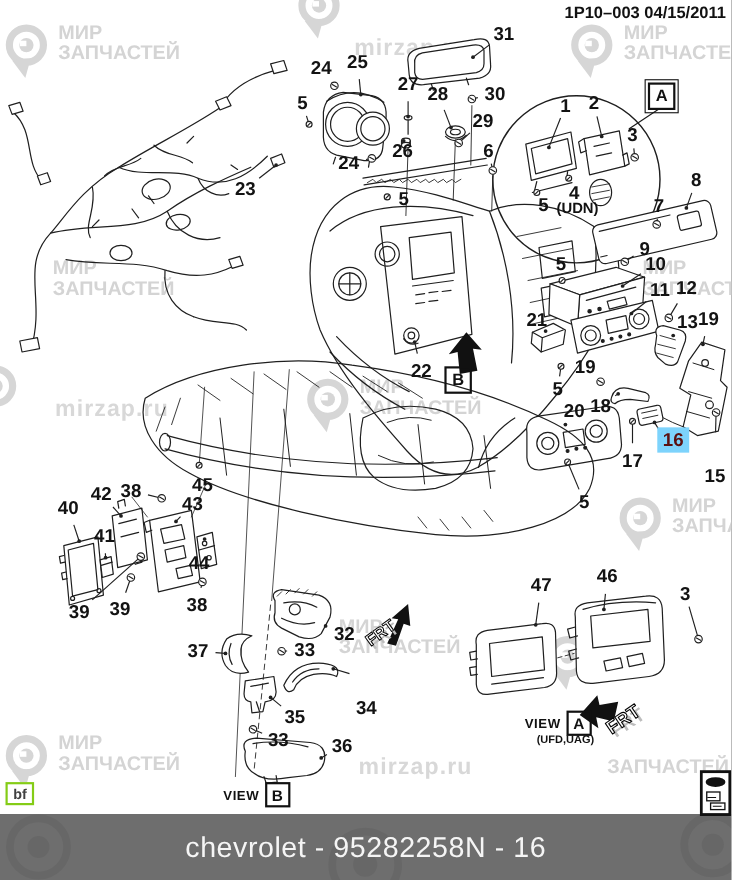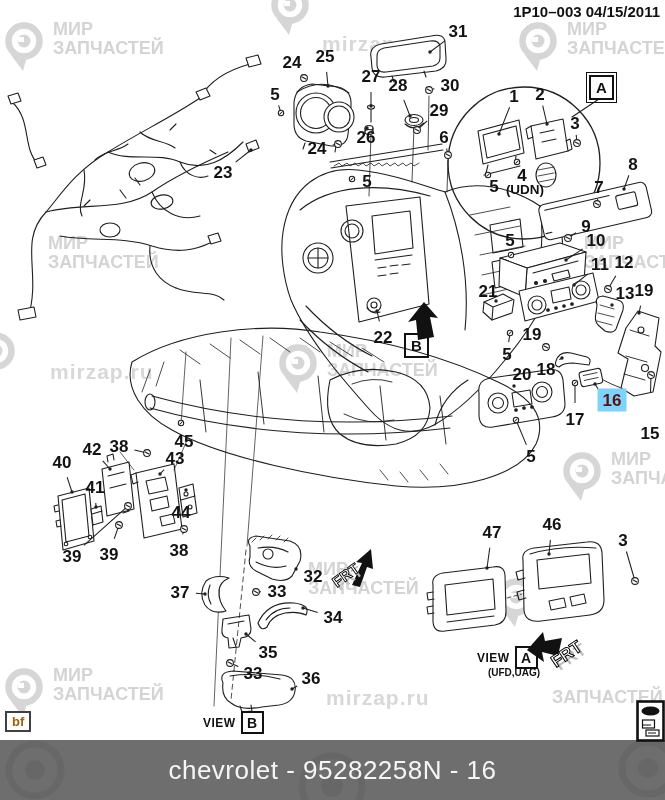--- a/index.html
+++ b/index.html
@@ -14,22 +14,22 @@
   .callout.hl{padding:3px 5px;}
   .boxed-letter{position:absolute;width:21px;height:21px;border:2.2px solid #111;color:#111;
       font-size:15px;font-weight:bold;display:flex;align-items:center;justify-content:center;z-index:30;}
   .boxed-letter.outer{outline:1.6px solid #111;outline-offset:2px;}
   .view-label{position:absolute;display:flex;align-items:center;gap:5px;z-index:30;color:#111;}
   .view-label .vw{font-size:12px;font-weight:bold;letter-spacing:.5px;}
   .view-label .vbox{width:19px;height:19px;border:2px solid #111;font-size:14px;font-weight:bold;
       display:flex;align-items:center;justify-content:center;}
   .small-caption{position:absolute;font-size:10px;font-weight:bold;color:#111;text-align:center;z-index:30;}
   .doc-code{position:absolute;top:3px;right:5px;font-size:15px;font-weight:bold;color:#111;z-index:30;}
-  .bf-box{position:absolute;left:5px;top:711px;border:2px solid #404040;padding:1px 5px;
-      font-size:13px;font-weight:bold;color:#a16207;background:#fff;z-index:30;}
+  .bf-box{position:absolute;left:5px;top:711px;border:2px solid #84cc16;padding:1px 5px;
+      font-size:13px;font-weight:bold;color:#404040;background:#fff;z-index:30;}
   .footer-bar{position:absolute;left:0;top:740px;width:665px;height:60px;background:#6e6e6e;
       display:flex;align-items:center;justify-content:center;z-index:20;}
   .footer-bar .ft{color:#f5f5f5;font-size:26px;letter-spacing:.5px;}
   .stamp{position:absolute;left:636px;top:700px;z-index:30;}
 </style>
 </head>
 <body>
 
 <div class="stage">
 
@@ -538,21 +538,21 @@
       <div class="callout" style="left: 175px; top: 458px;">43</div>
       <div class="callout" style="left: 62px; top: 462px;">40</div>
       <div class="callout" style="left: 181px; top: 476px; margin-top: 36px;">44</div>
       <div class="callout" style="left: 95px; top: 487px;">41</div>
       <div class="callout" style="left: 72px; top: 556px;">39</div>
       <div class="callout" style="left: 109px; top: 554px;">39</div>
       <div class="callout" style="left: 179px; top: 550px;">38</div>
       <div class="callout" style="left: 180px; top: 592px;">37</div>
       <div class="callout" style="left: 313px; top: 576px;">32</div>
       <div class="callout" style="left: 277px; top: 591px;">33</div>
-      <div class="callout" style="left: 333px; top: 617px;">34</div>
+      <div class="callout" style="left: 333px; top: 644px;">34</div>
       <div class="callout" style="left: 268px; top: 652px;">35</div>
       <div class="callout" style="left: 253px; top: 673px;">33</div>
       <div class="callout" style="left: 311px; top: 678px;">36</div>
       <div class="callout" style="left: 492px; top: 532px;">47</div>
       <div class="callout" style="left: 552px; top: 524px;">46</div>
       <div class="callout" style="left: 623px; top: 540px;">3</div>
     </div>
 
   <div class="boxed-letter outer" style="left:589px;top:75px;">
       <span>A</span>

